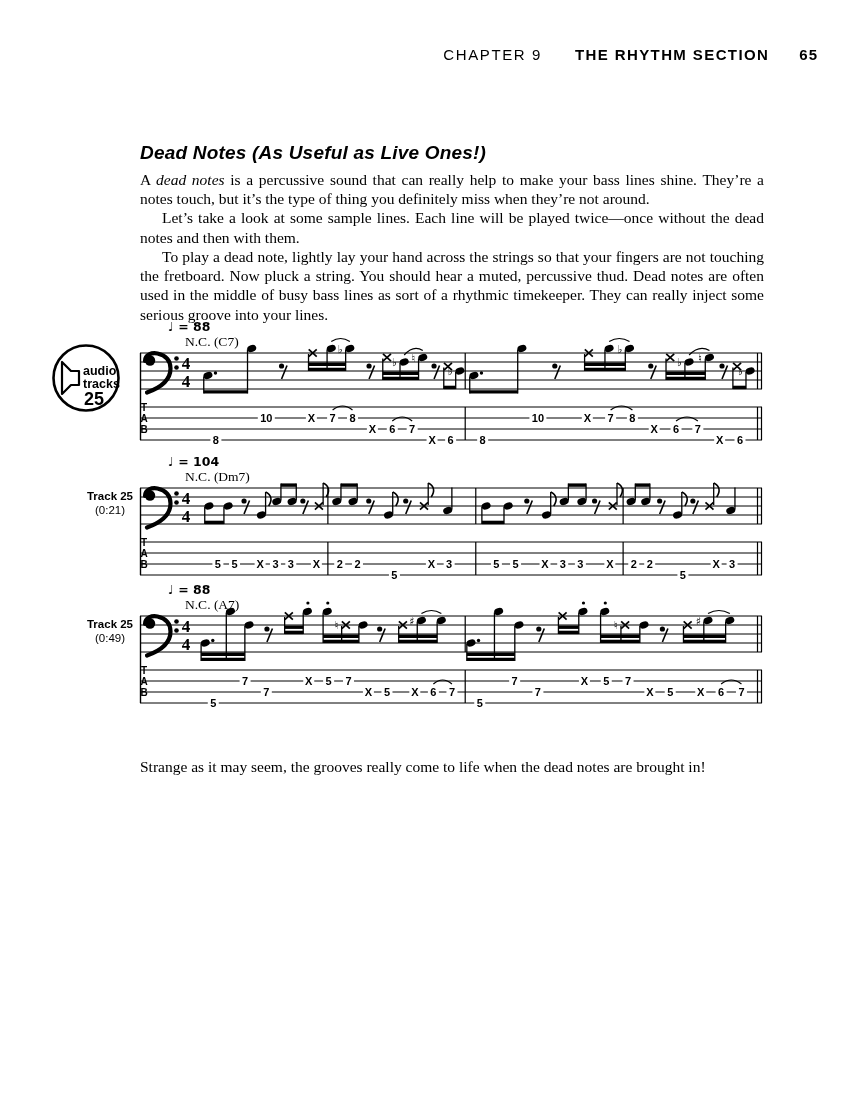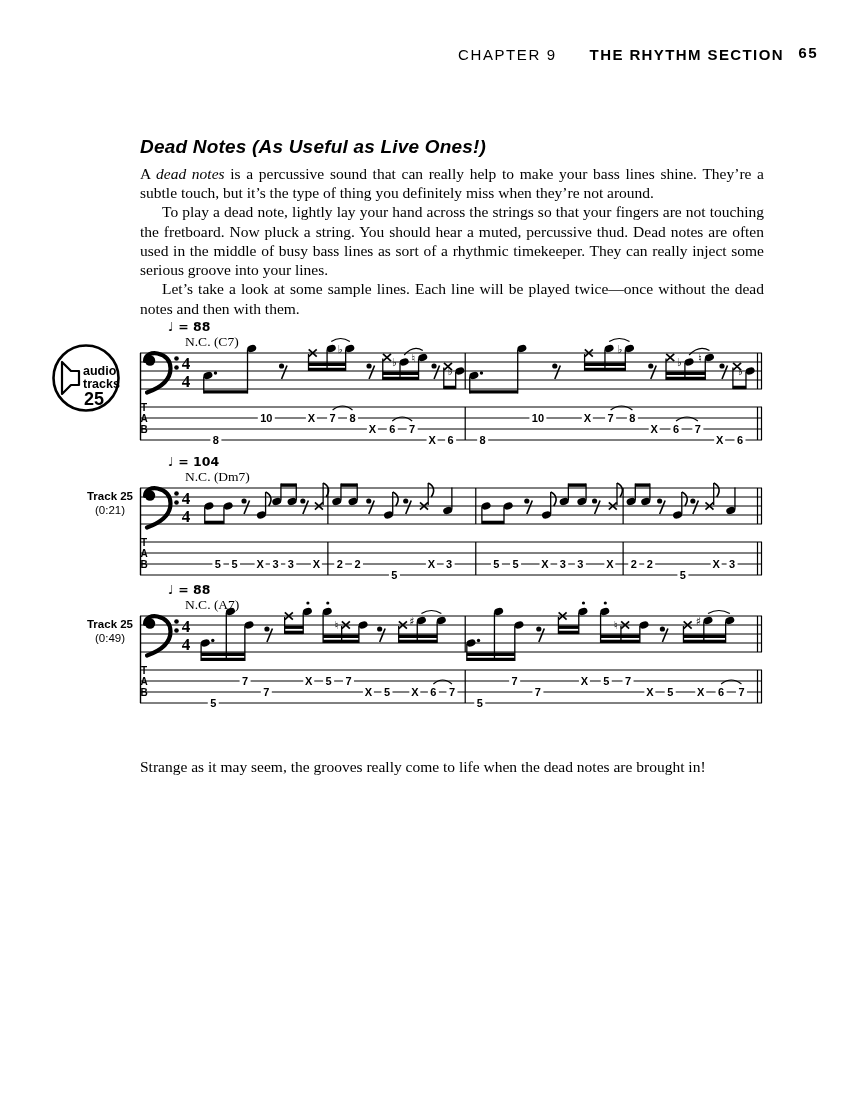--- a/index.html
+++ b/index.html
@@ -2,45 +2,45 @@
 <html><head>
 <meta charset="utf-8">
 <style>
   html,body{margin:0;padding:0;}
   body{width:864px;height:1118px;background:#fff;position:relative;color:#000;
        font-family:"Liberation Serif",serif;}
   .header{position:absolute;top:46px;right:46px;display:flex;align-items:center;
           font-family:"Liberation Sans",sans-serif;font-size:15px;white-space:nowrap;}
   .header .chapter{font-weight:400;letter-spacing:1.6px;}
   .header .booktitle{font-weight:800;letter-spacing:1.4px;margin-left:33px;}
-  .header .pagenum{font-weight:800;letter-spacing:1px;margin-left:14px;font-family:Liberation Mono, monospace;}
+  .header .pagenum{font-weight:800;letter-spacing:1px;margin-left:30px;}
   .content{position:absolute;left:140px;top:130px;width:624px;}
   .section-title{font-family:"Liberation Sans",sans-serif;font-style:italic;font-weight:700;
-          font-size:19px;margin:6px 0 6px 0;letter-spacing:.2px;}
+          font-size:19px;margin:12px 0 6px 0;letter-spacing:.2px;}
   .content p{margin:0;font-size:15.5px;line-height:1.24;text-align:justify;}
   .content p.indent{text-indent:22px;}
   .closing{position:absolute;left:140px;top:742px;width:624px;font-size:15.5px;
            font-family:"Liberation Serif",serif;}
   svg.example{position:absolute;left:40px;overflow:visible;}
   #ex1{top:315px;} #ex2{top:450px;} #ex3{top:578px;}
 </style>
 </head>
 <body>
 
 <div class="header">
   <span class="chapter">CHAPTER 9</span>
   <span class="booktitle">THE RHYTHM SECTION</span>
   <span class="pagenum">65</span>
 </div>
 
 <div class="content">
   <h1 class="section-title">Dead Notes (As Useful as Live Ones!)</h1>
-  <p><span>A </span><em>dead notes</em><span> is a percussive sound that can really help to make your bass lines shine. They’re a subtle touch, but it’s the type of thing you definitely miss when they’re not around.</span></p>
+  <p><span>A </span><em>dead notes</em><span> is a percussive sound that can really help to make your bass lines shine. They’re a notes touch, but it’s the type of thing you definitely miss when they’re not around.</span></p>
+  <p class="indent">Let’s take a look at some sample lines. Each line will be played twice—once without the dead notes and then with them.</p>
   <p class="indent">To play a dead note, lightly lay your hand across the strings so that your fingers are not touching the fretboard. Now pluck a string. You should hear a muted, percussive thud. Dead notes are often used in the middle of busy bass lines as sort of a rhythmic timekeeper. They can really inject some serious groove into your lines.</p>
-  <p class="indent">Let’s take a look at some sample lines. Each line will be played twice—once without the dead notes and then with them.</p>
 </div>
 
 <svg id="ex1" class="example" width="740" height="132">
     <line x1="100" y1="38" x2="722" y2="38" stroke="#000" stroke-width="1"></line>
     <line x1="100" y1="47" x2="722" y2="47" stroke="#000" stroke-width="1"></line>
     <line x1="100" y1="56" x2="722" y2="56" stroke="#000" stroke-width="1"></line>
     <line x1="100" y1="65" x2="722" y2="65" stroke="#000" stroke-width="1"></line>
     <line x1="100" y1="74" x2="722" y2="74" stroke="#000" stroke-width="1"></line>
     <line x1="100" y1="92" x2="722" y2="92" stroke="#000" stroke-width="1"></line>
     <line x1="100" y1="103" x2="722" y2="103" stroke="#000" stroke-width="1"></line>

